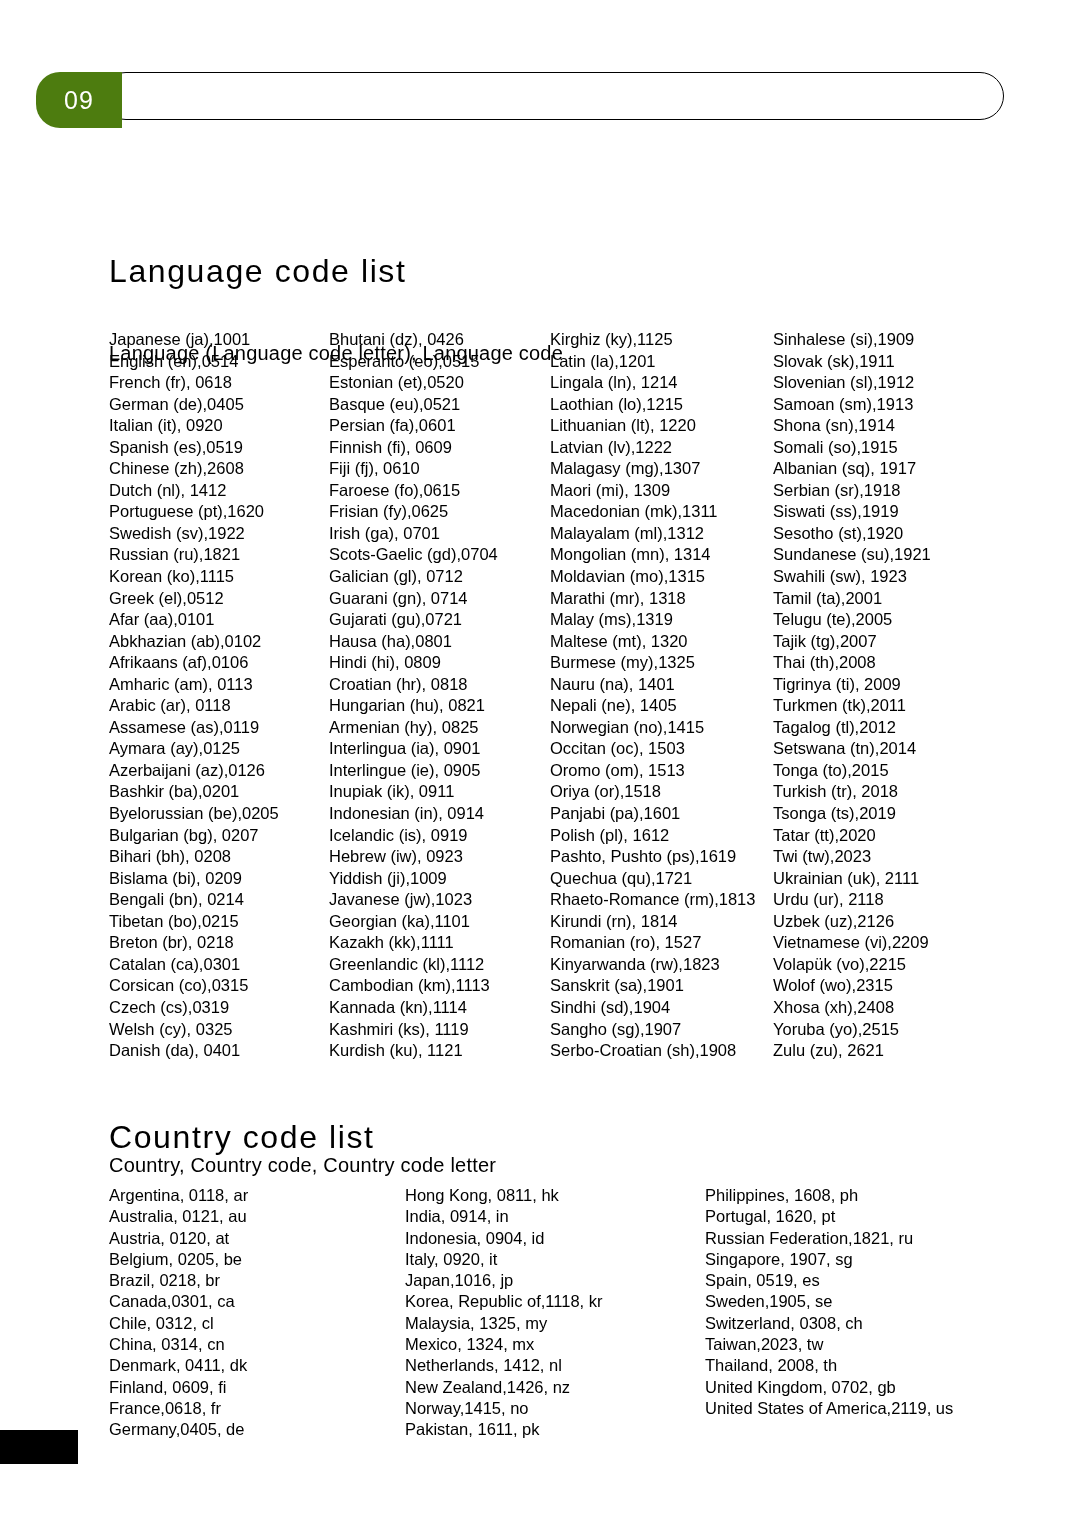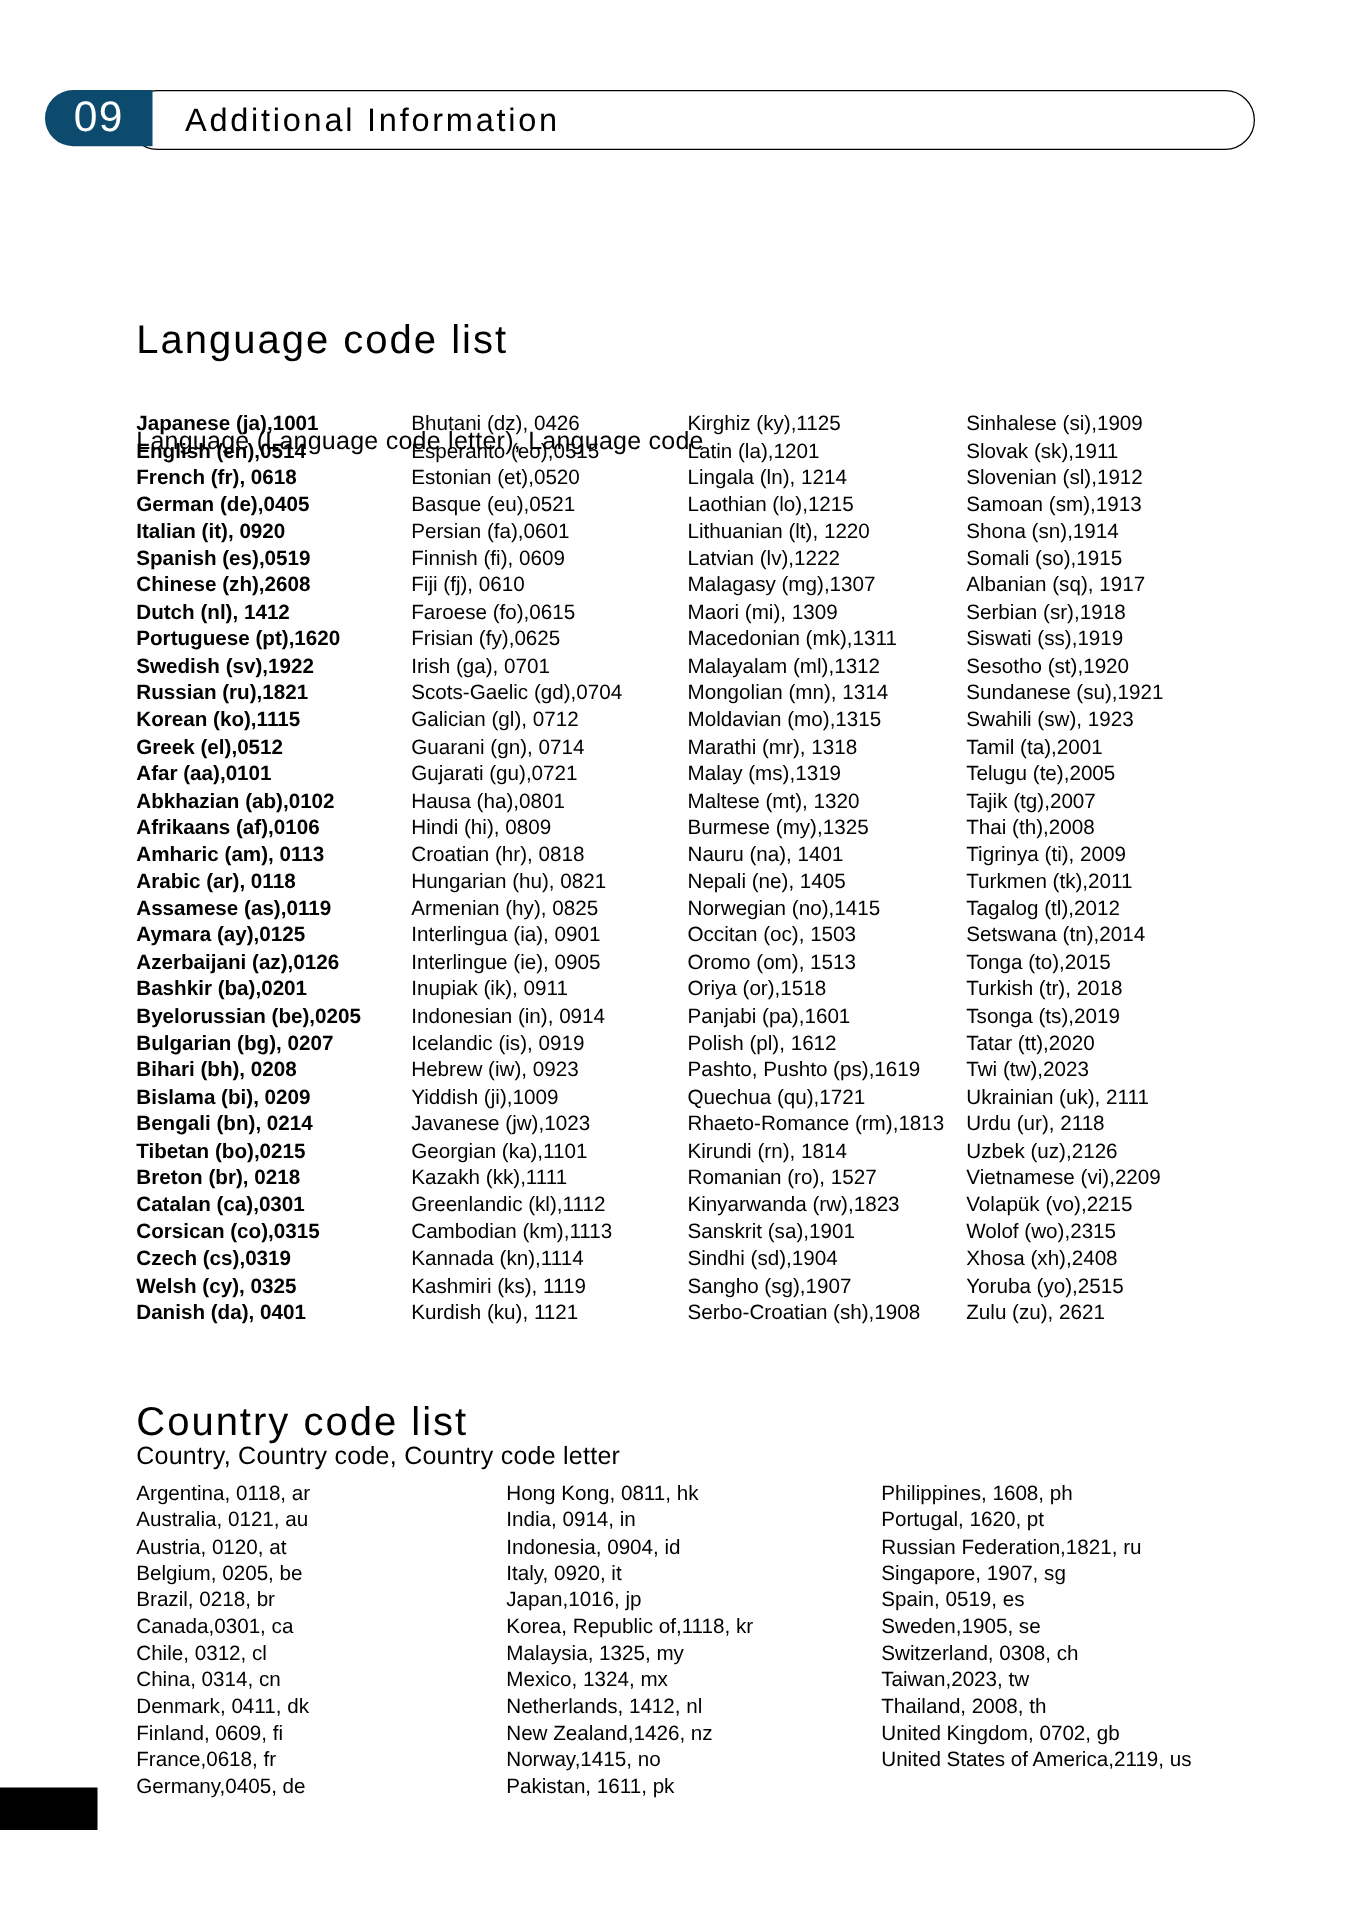--- a/index.html
+++ b/index.html
@@ -32,25 +32,25 @@
     height: 48px;
     border: 1.5px solid #000;
     border-radius: 24px;
     box-sizing: border-box;
   }
   .header-chapter {
     position: absolute;
     left: 0;
     top: 0;
     width: 86px;
-    height: 45px;
-    background: #0c4a6e;
+    height: 56px;
+    background: #4d7c0f;
     border-radius: 24px 0 0 24px;
     color: #fff;
-    font-size: 34px;
+    font-size: 25px;
     letter-spacing: 1px;
     display: flex;
     align-items: center;
     justify-content: center;
   }
   .header-title {
     position: absolute;
     left: 112px;
     top: 0;
     height: 48px;
@@ -83,21 +83,21 @@
     width: 880px;
   }
   .lang-col {
     position: absolute;
     top: 0;
     font-size: 16.5px;
     line-height: 21.55px;
     white-space: nowrap;
   }
   .lang-col .cell { height: 21.55px; }
-  .lc0 { left: 0px; font-weight: bold; }
+  .lc0 { left: 0px; }
   .lc1 { left: 220px; }
   .lc2 { left: 441px; }
   .lc3 { left: 664px; }
 
   
   .country-table {
     position: absolute;
     left: 109px;
     top: 1185px;
     width: 880px;
@@ -123,21 +123,20 @@
     height: 34px;
     background: #000;
   }
 </style>
 </head>
 <body>
 
 <div class="header">
   <div class="header-pill"></div>
   <div class="header-chapter">09</div>
-  <div class="header-title">Additional Information</div>
 </div>
 
 <h2 class="section-title" style="left:109px; top:253px; margin:0;">Language code list</h2>
 <div class="section-sub" style="left:109px; top:294px;margin-top:48px;">Language (Language code letter), Language code</div>
 
 <div class="lang-table">
   <div class="lang-col lc0">
       <div class="cell">Japanese (ja),1001</div>
       <div class="cell">English (en),0514</div>
       <div class="cell">French (fr), 0618</div>

